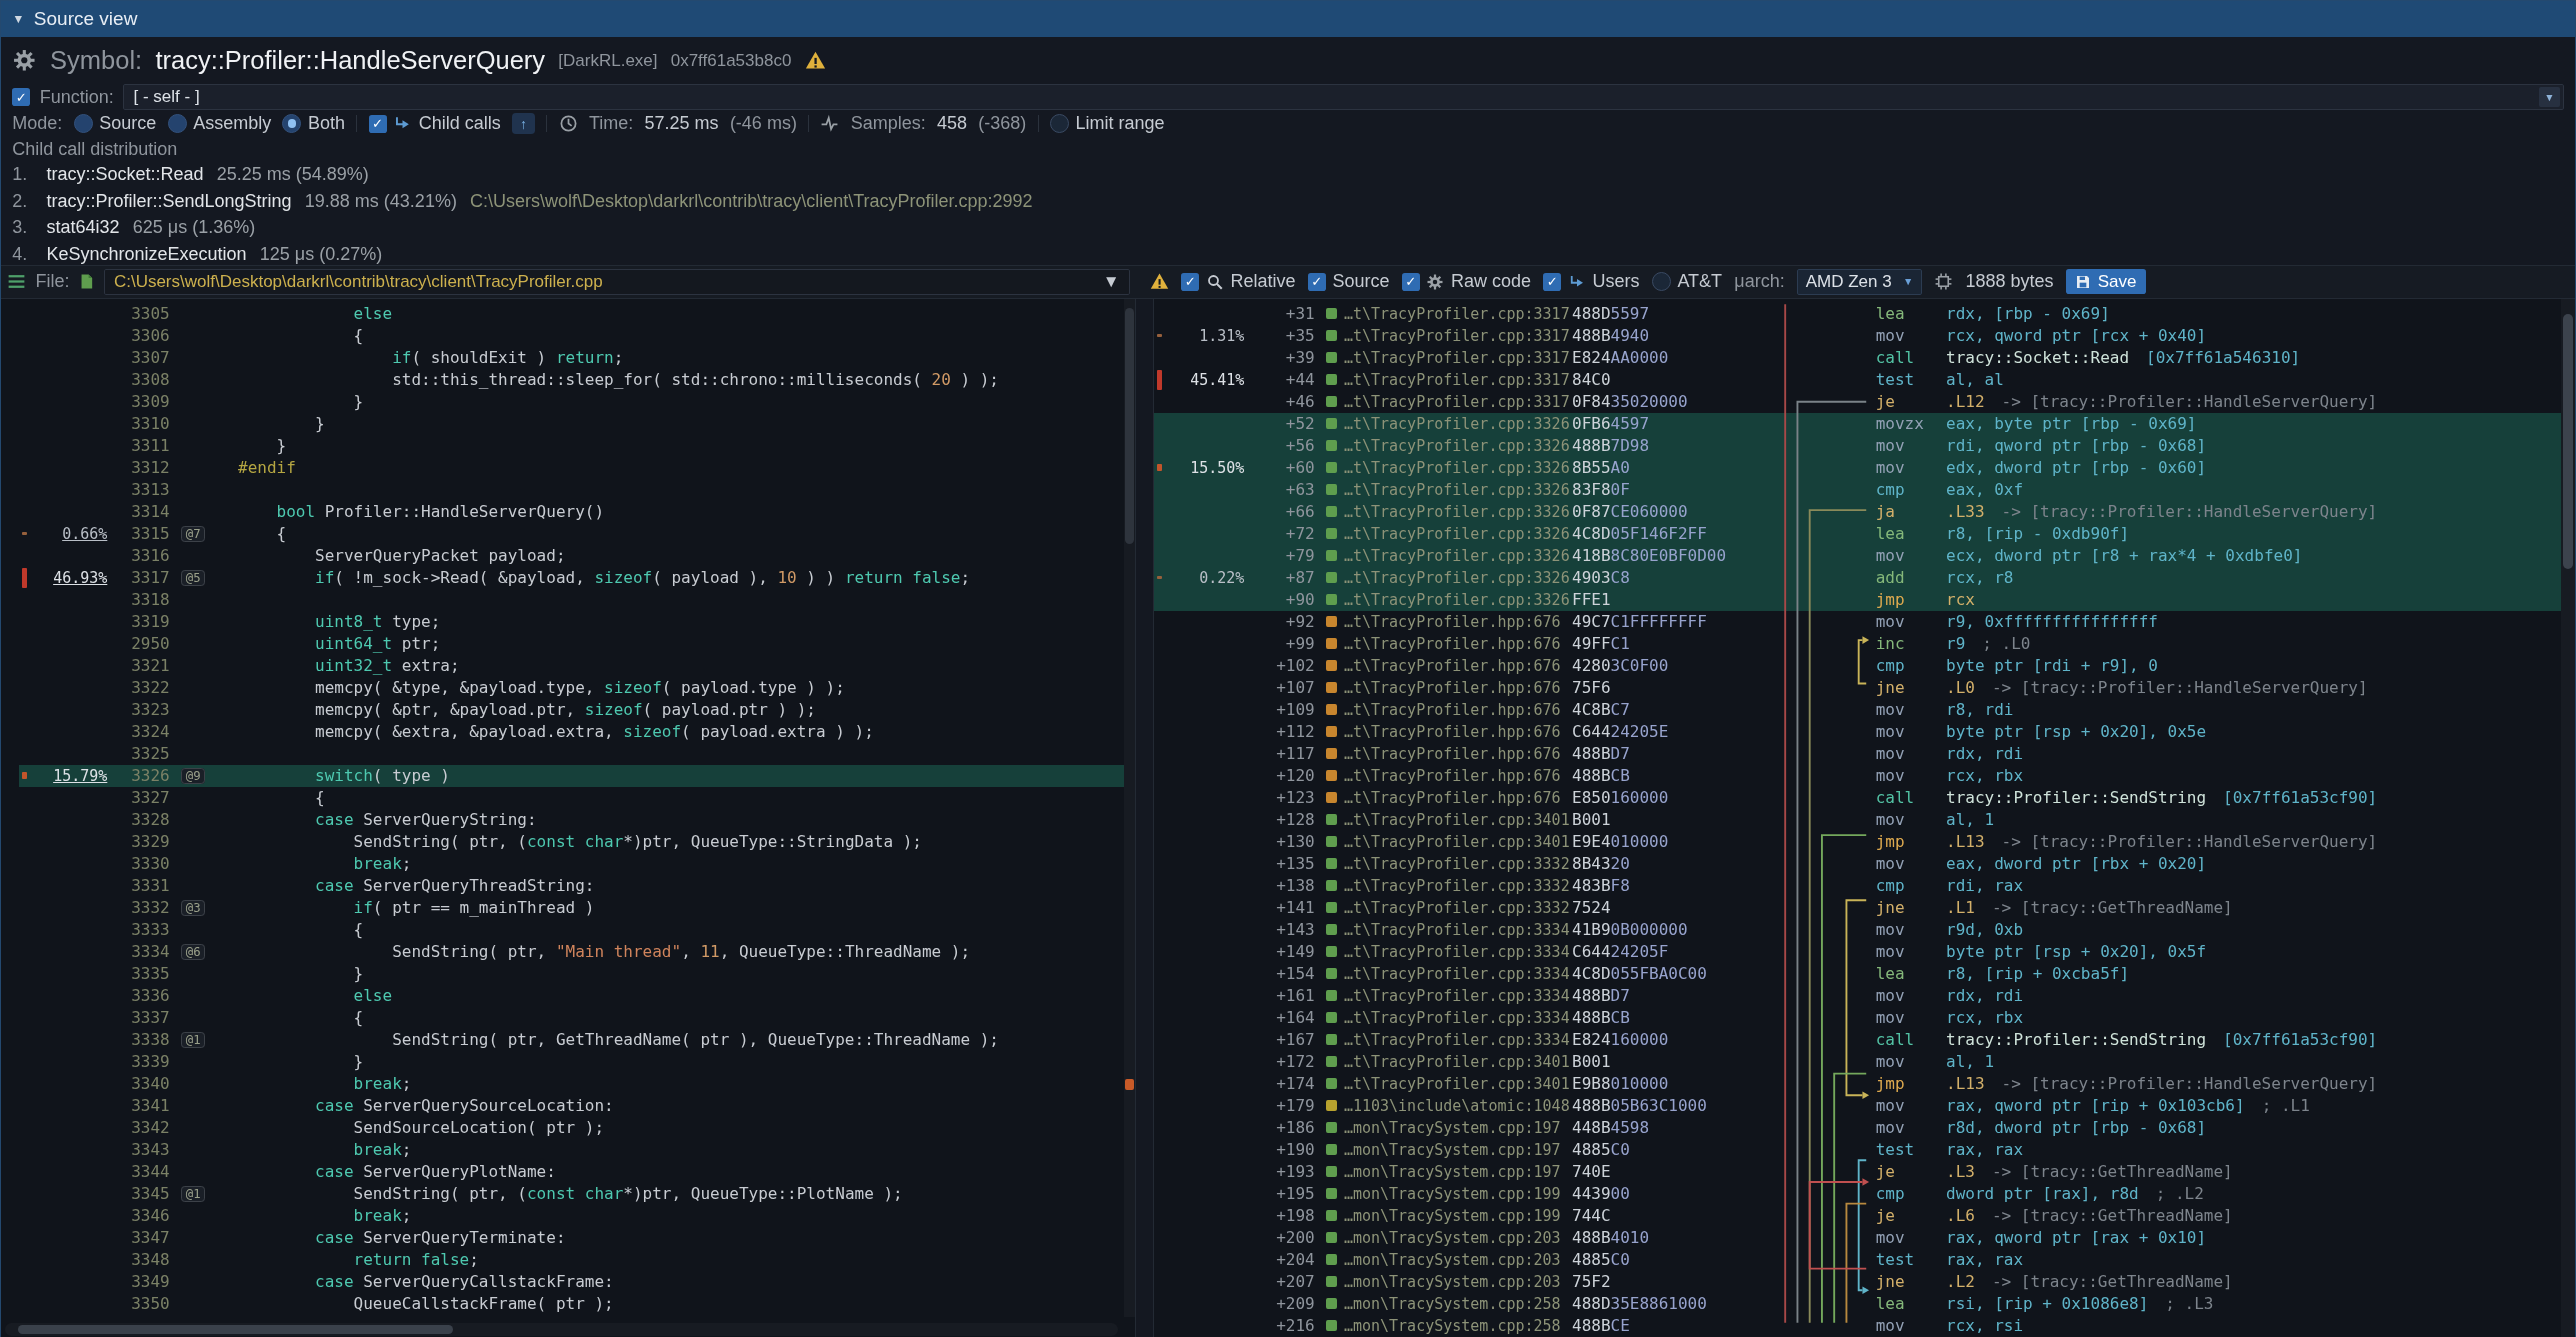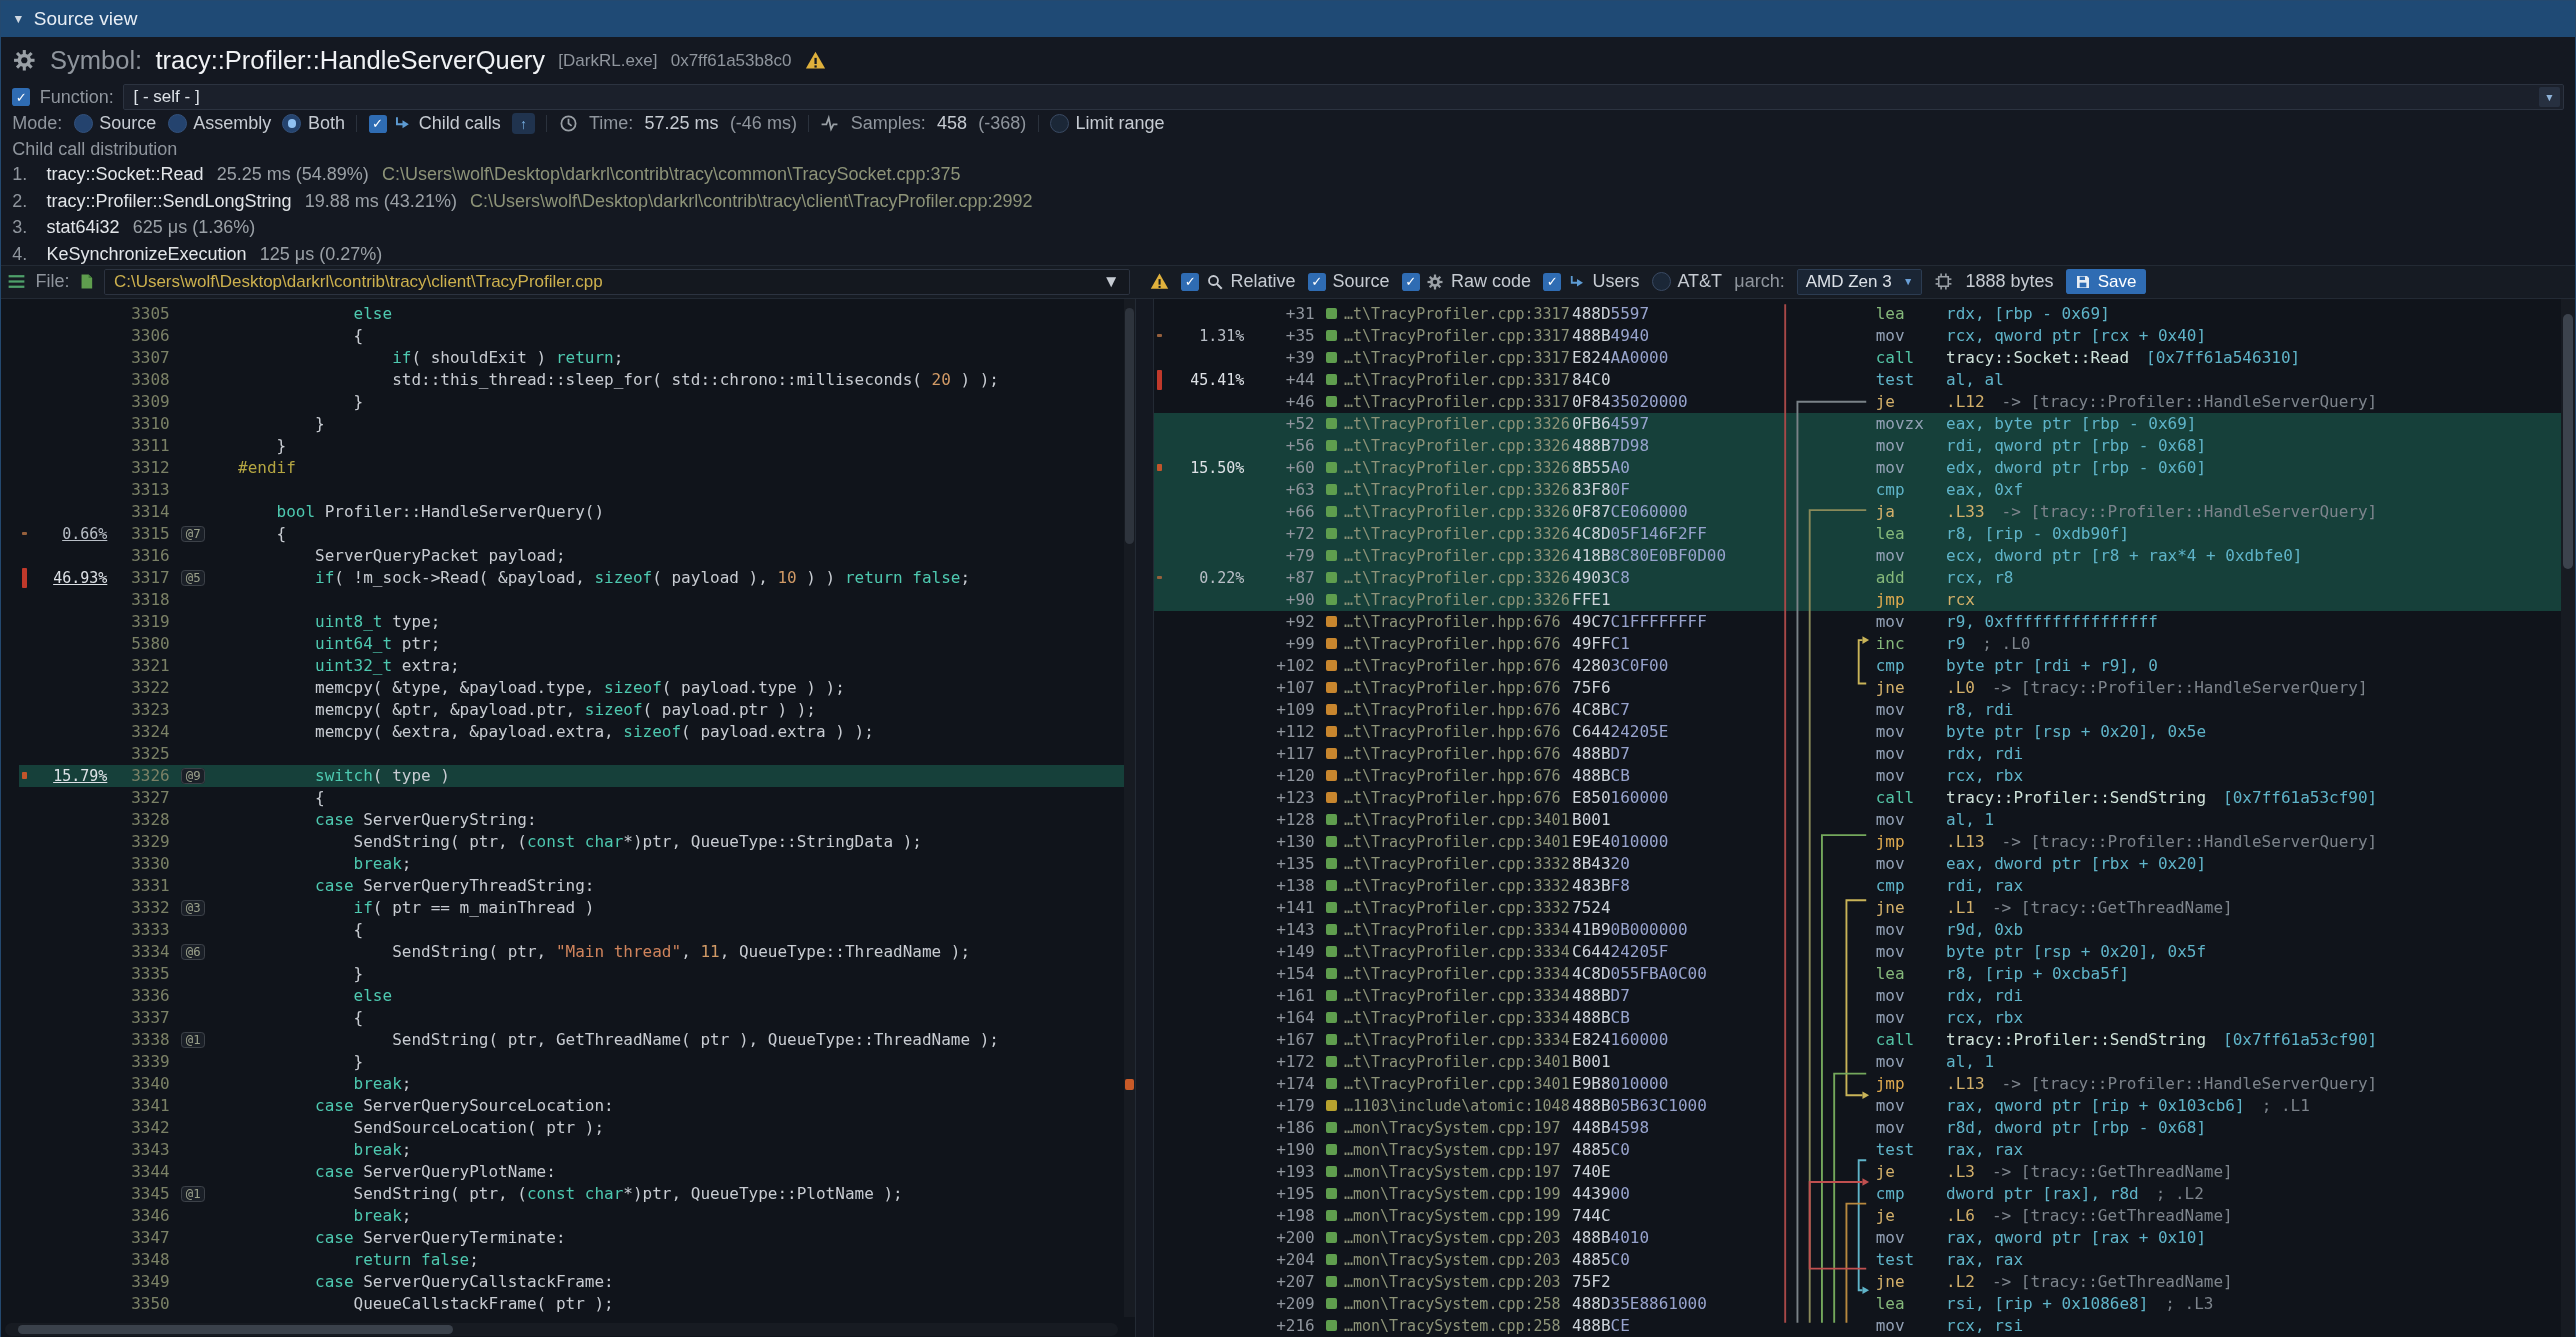--- a/index.html
+++ b/index.html
@@ -197,21 +197,20 @@
       </span>
   </div>
 
   <div class="childcalls">
     <div class="cc-header">Child call distribution</div>
     <div id="cc-rows">
         <div class="cc-row">
           <span class="cc-idx">1.</span>
           <span class="cc-name">tracy::Socket::Read</span>
           <span class="cc-time">25.25 ms (54.89%)</span>
-          <span class="cc-path">C:\Users\wolf\Desktop\darkrl\contrib\tracy\common\TracySocket.cpp:375</span>
         </div>
         <div class="cc-row">
           <span class="cc-idx">2.</span>
           <span class="cc-name">tracy::Profiler::SendLongString</span>
           <span class="cc-time">19.88 ms (43.21%)</span>
           <span class="cc-path">C:\Users\wolf\Desktop\darkrl\contrib\tracy\client\TracyProfiler.cpp:2992</span>
         </div>
         <div class="cc-row">
           <span class="cc-idx">3.</span>
           <span class="cc-name">stat64i32</span>
@@ -329,21 +328,21 @@
           <div class="srow"><span class="s-pct"></span><span class="s-no">3310</span><span class="s-badge"></span><span class="s-code">        }</span></div>
           <div class="srow"><span class="s-pct"></span><span class="s-no">3311</span><span class="s-badge"></span><span class="s-code">    }</span></div>
           <div class="srow"><span class="s-pct"></span><span class="s-no">3312</span><span class="s-badge"></span><span class="s-code"><span class="tok-pre">#endif</span></span></div>
           <div class="srow"><span class="s-pct"></span><span class="s-no">3313</span><span class="s-badge"></span><span class="s-code"></span></div>
           <div class="srow"><span class="s-pct"></span><span class="s-no">3314</span><span class="s-badge"></span><span class="s-code">    <span class="tok-kw">bool</span> Profiler::HandleServerQuery()</span></div>
           <div class="srow"><span class="s-pct"><i class="bar" style="height: 2.8px; bottom: 9.4px; background: rgb(150, 96, 60);"></i>0.66%</span><span class="s-no">3315</span><span class="s-badge"><b>@7</b></span><span class="s-code">    {</span></div>
           <div class="srow"><span class="s-pct"></span><span class="s-no">3316</span><span class="s-badge"></span><span class="s-code">        ServerQueryPacket payload;</span></div>
           <div class="srow"><span class="s-pct bright"><i class="bar" style="height: 20px; bottom: 0.9px; background: rgb(192, 57, 43);"></i>46.93%</span><span class="s-no">3317</span><span class="s-badge"><b>@5</b></span><span class="s-code">        <span class="tok-kw">if</span>( !m_sock-&gt;Read( &amp;payload, <span class="tok-kw">sizeof</span>( payload ), <span class="tok-num">10</span> ) ) <span class="tok-kw">return</span> <span class="tok-kw">false</span>;</span></div>
           <div class="srow"><span class="s-pct"></span><span class="s-no">3318</span><span class="s-badge"></span><span class="s-code"></span></div>
           <div class="srow"><span class="s-pct"></span><span class="s-no">3319</span><span class="s-badge"></span><span class="s-code">        <span class="tok-kw">uint8_t</span> type;</span></div>
-          <div class="srow"><span class="s-pct"></span><span class="s-no">5380</span><span class="s-badge"></span><span class="s-code">        <span class="tok-kw">uint64_t</span> ptr;</span></div>
+          <div class="srow"><span class="s-pct"></span><span class="s-no">2950</span><span class="s-badge"></span><span class="s-code">        <span class="tok-kw">uint64_t</span> ptr;</span></div>
           <div class="srow"><span class="s-pct"></span><span class="s-no">3321</span><span class="s-badge"></span><span class="s-code">        <span class="tok-kw">uint32_t</span> extra;</span></div>
           <div class="srow"><span class="s-pct"></span><span class="s-no">3322</span><span class="s-badge"></span><span class="s-code">        memcpy( &amp;type, &amp;payload.type, <span class="tok-kw">sizeof</span>( payload.type ) );</span></div>
           <div class="srow"><span class="s-pct"></span><span class="s-no">3323</span><span class="s-badge"></span><span class="s-code">        memcpy( &amp;ptr, &amp;payload.ptr, <span class="tok-kw">sizeof</span>( payload.ptr ) );</span></div>
           <div class="srow"><span class="s-pct"></span><span class="s-no">3324</span><span class="s-badge"></span><span class="s-code">        memcpy( &amp;extra, &amp;payload.extra, <span class="tok-kw">sizeof</span>( payload.extra ) );</span></div>
           <div class="srow"><span class="s-pct"></span><span class="s-no">3325</span><span class="s-badge"></span><span class="s-code"></span></div>
           <div class="srow hl"><span class="s-pct bright"><i class="bar" style="height: 6.6px; bottom: 7.6px; background: rgb(194, 85, 43);"></i>15.79%</span><span class="s-no">3326</span><span class="s-badge"><b>@9</b></span><span class="s-code">        <span class="tok-kw">switch</span>( type )</span></div>
           <div class="srow"><span class="s-pct"></span><span class="s-no">3327</span><span class="s-badge"></span><span class="s-code">        {</span></div>
           <div class="srow"><span class="s-pct"></span><span class="s-no">3328</span><span class="s-badge"></span><span class="s-code">        <span class="tok-kw">case</span> ServerQueryString:</span></div>
           <div class="srow"><span class="s-pct"></span><span class="s-no">3329</span><span class="s-badge"></span><span class="s-code">            SendString( ptr, (<span class="tok-kw">const</span> <span class="tok-kw">char</span>*)ptr, QueueType::StringData );</span></div>
           <div class="srow"><span class="s-pct"></span><span class="s-no">3330</span><span class="s-badge"></span><span class="s-code">            <span class="tok-kw">break</span>;</span></div>

